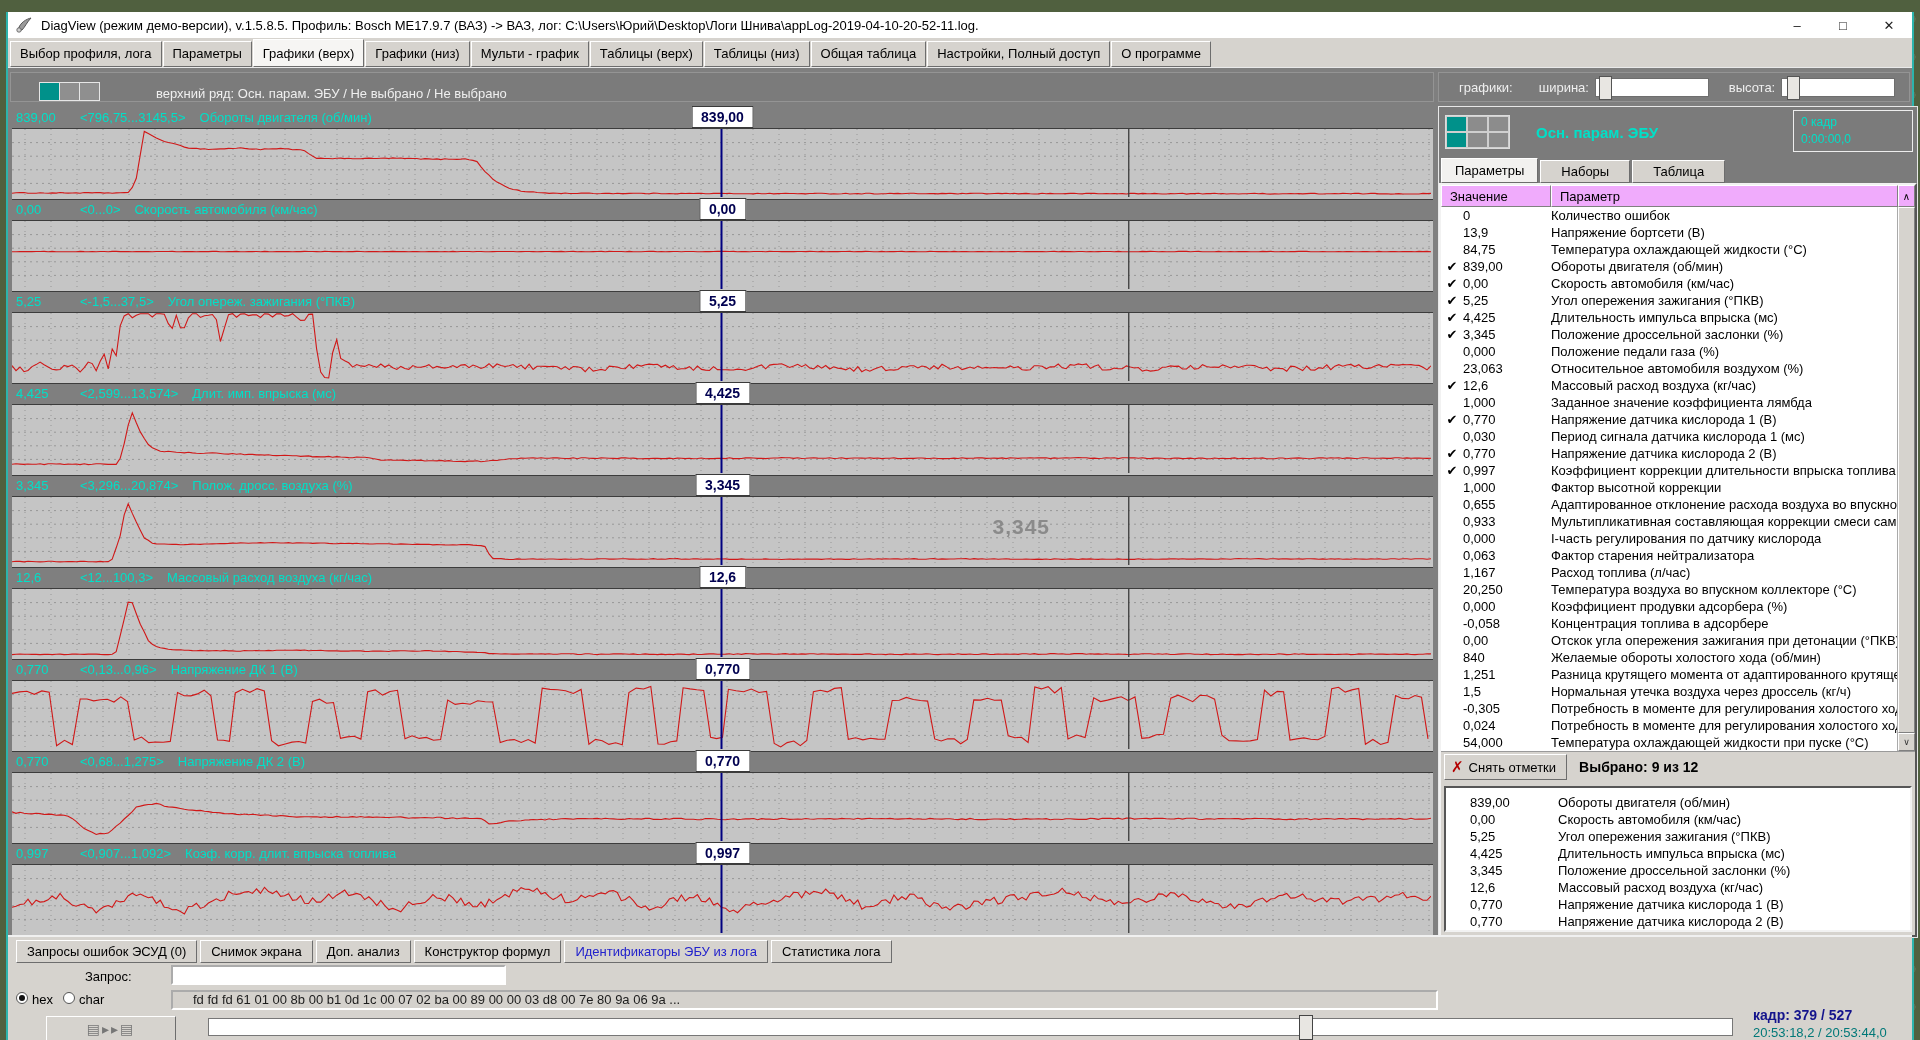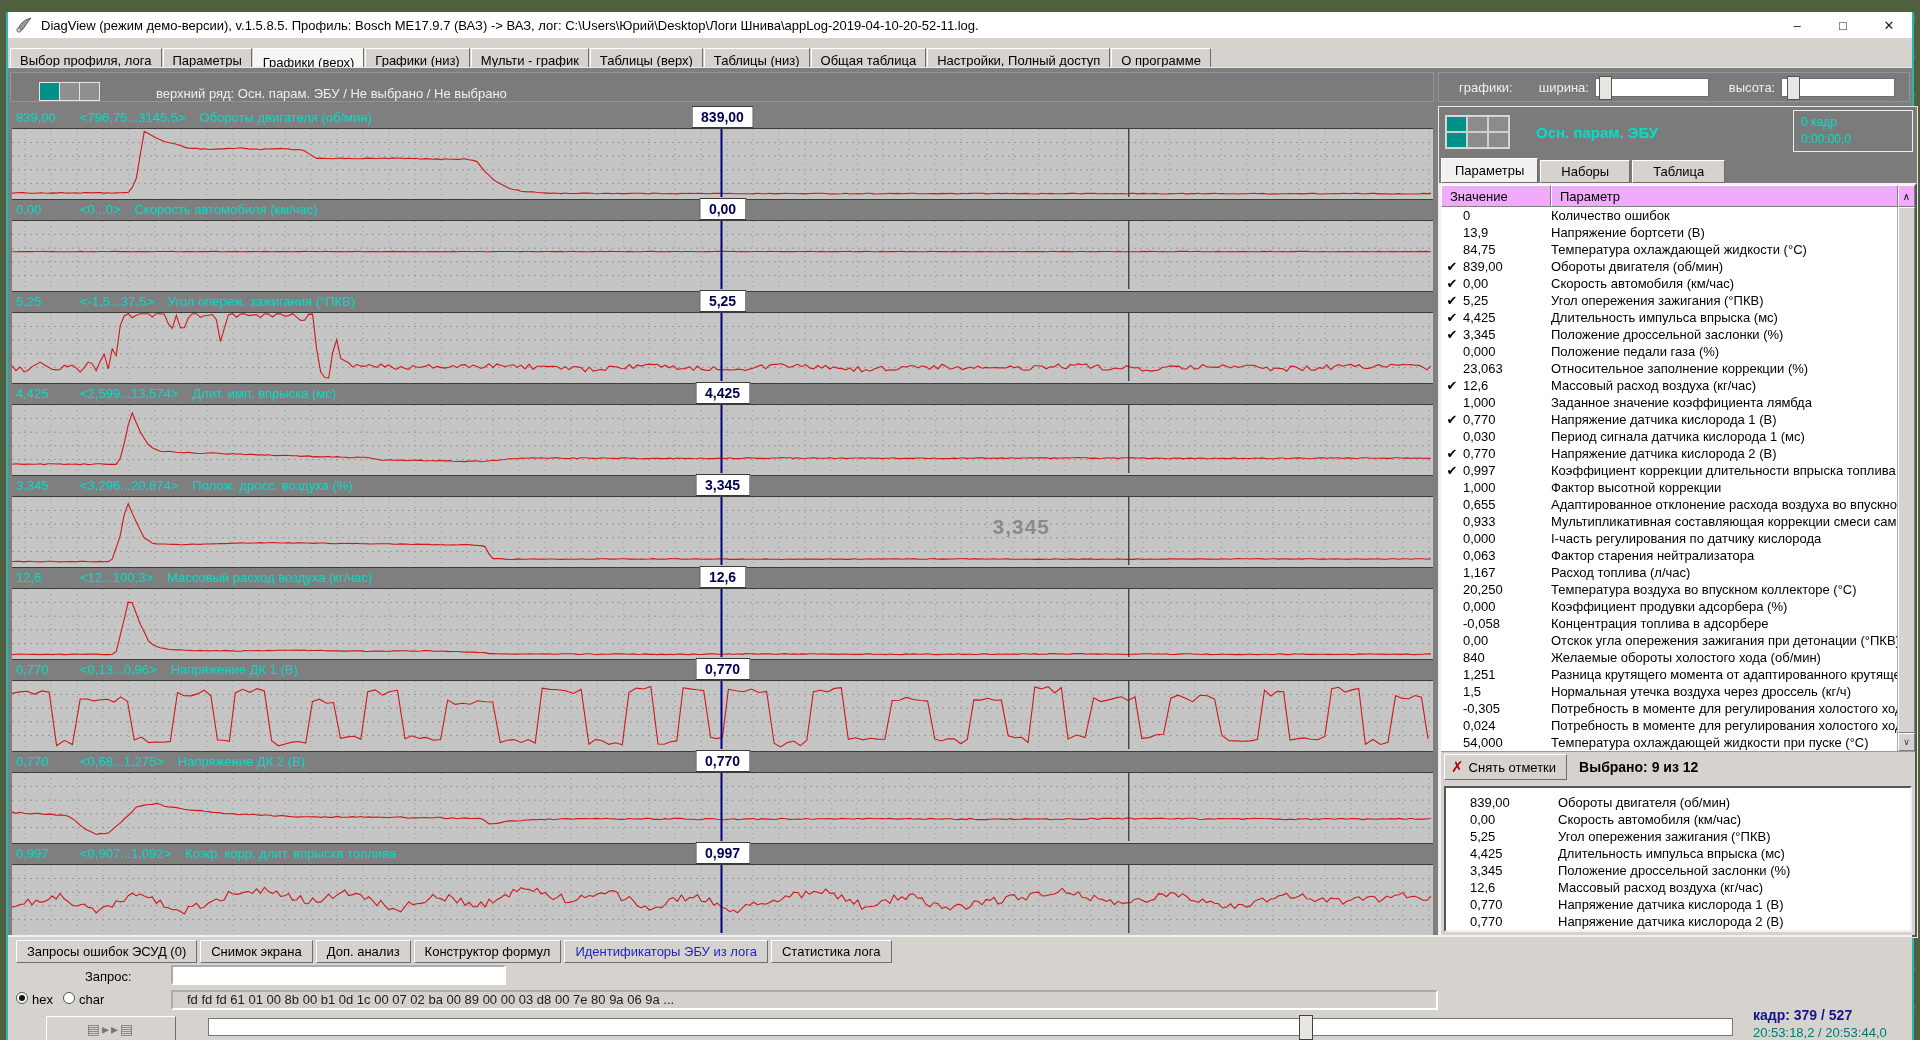--- a/index.html
+++ b/index.html
@@ -13,21 +13,21 @@
   }
   #window{position:absolute;left:6px;top:12px;width:1908px;height:1032px;box-sizing:border-box;
     background:#7f7f7f;border-left:2px solid #2cb4ac;border-right:2px solid #2cb4ac;border-bottom:2px solid #2cb4ac;}
   
   .titlebar{height:26px;background:#ffffff;display:flex;align-items:center;padding-left:6px;}
   .appicon{width:20px;height:20px;flex:none;}
   .title{font-size:13px;color:#000;margin-left:7px;flex:1;white-space:nowrap;overflow:hidden;}
   .winctl{display:flex;height:100%;flex:none;}
   .winbtn{width:46px;height:100%;display:flex;align-items:center;justify-content:center;font-size:13px;color:#222;}
   
-  .menubar{height:29px;background:#d6d3ce;display:flex;align-items:flex-start;padding:10px 0 0 2px;box-sizing:border-box;}
+  .menubar{height:29px;background:#d6d3ce;display:flex;align-items:flex-end;padding:10px 0 0 2px;box-sizing:border-box;}
   .menu-tab{font-size:13px;color:#000;padding:4px 9px 5px;background:#d6d3ce;border:1px solid;
     border-color:#ffffff #6d6d6d #6d6d6d #ffffff;margin-right:1px;white-space:nowrap;}
   .menu-tab.active{background:#f6f5f3;padding-top:6px;}
   .content{position:absolute;top:55px;left:0;right:0;bottom:0;background:#7f7f7f;border-top:1px solid #e9e9e9;}
   
   .strip{position:absolute;top:4px;height:30px;background:#7b7b7b;border:1px solid #949494;
     display:flex;align-items:center;box-sizing:border-box;}
   #stripLeft{left:2px;width:1424px;padding-left:28px;align-items:flex-end;}
   #stripRight{left:1430px;right:2px;justify-content:flex-end;padding-right:14px;}
   .slot-squares{display:flex;border:1px solid #e6e6e6;}
@@ -102,21 +102,21 @@
   .b-qlabel{position:absolute;left:77px;top:32px;font-size:13px;color:#000;}
   .b-qinput{position:absolute;left:163px;top:28px;width:335px;height:20px;box-sizing:border-box;
     border:2px inset #ffffff;background:#fff;font-size:13px;font-family:inherit;}
   .b-radios{position:absolute;left:8px;top:55px;display:flex;font-size:13px;color:#000;}
   .radio{width:12px;height:12px;border-radius:50%;border:1px solid #555;background:#fff;display:inline-block;
     box-sizing:border-box;margin-right:4px;}
   .radio.on{background:#fff;position:relative;}
   .radio.on::after{content:"";position:absolute;left:2px;top:2px;width:6px;height:6px;border-radius:50%;background:#111;}
   .radio-label{margin-right:10px;}
   .b-hexfield{position:absolute;left:163px;top:53px;width:1267px;height:20px;box-sizing:border-box;
-    border:2px inset #ffffff;background:#d4d1cc;color:#1c1c1c;font-size:13px;line-height:16px;padding-left:14px;
+    border:2px inset #ffffff;background:#d4d1cc;color:#1c1c1c;font-size:13px;line-height:16px;padding-left:20px;
     white-space:nowrap;overflow:hidden;}
   .b-playbtn{position:absolute;left:38px;top:79px;width:128px;height:24px;background:#d6d3ce;
     border:1px solid;border-color:#fff #6d6d6d #6d6d6d #fff;display:flex;align-items:center;justify-content:center;
     color:#777;font-size:14px;letter-spacing:2px;}
   .b-track{position:absolute;left:200px;top:81px;width:1523px;height:16px;background:#fff;border:1px solid #777;}
   .b-thumb{position:absolute;top:-4px;width:12px;height:23px;background:#e8e6e2;border:1px solid #444;transform:translateX(-50%);}
   .b-frame{position:absolute;left:1745px;top:70px;font-size:14px;font-weight:bold;color:var(--frame-navy,#14148c);}
   .b-time{position:absolute;left:1745px;top:88px;font-size:13px;color:var(--time-teal,#007878);}
 </style>
 </head>
@@ -910,21 +910,21 @@
                 <span class="plab">Положение дроссельной заслонки (%)</span>
               </div>
               <div class="prow">
                 <span class="pcheck"></span>
                 <span class="pval">0,000</span>
                 <span class="plab">Положение педали газа (%)</span>
               </div>
               <div class="prow">
                 <span class="pcheck"></span>
                 <span class="pval">23,063</span>
-                <span class="plab">Относительное заполнение коррекции (%)</span>
+                <span class="plab">Относительное автомобиля воздухом (%)</span>
               </div>
               <div class="prow">
                 <span class="pcheck">✔</span>
                 <span class="pval">12,6</span>
                 <span class="plab">Массовый расход воздуха (кг/час)</span>
               </div>
               <div class="prow">
                 <span class="pcheck"></span>
                 <span class="pval">1,000</span>
                 <span class="plab">Заданное значение коэффициента лямбда</span>

